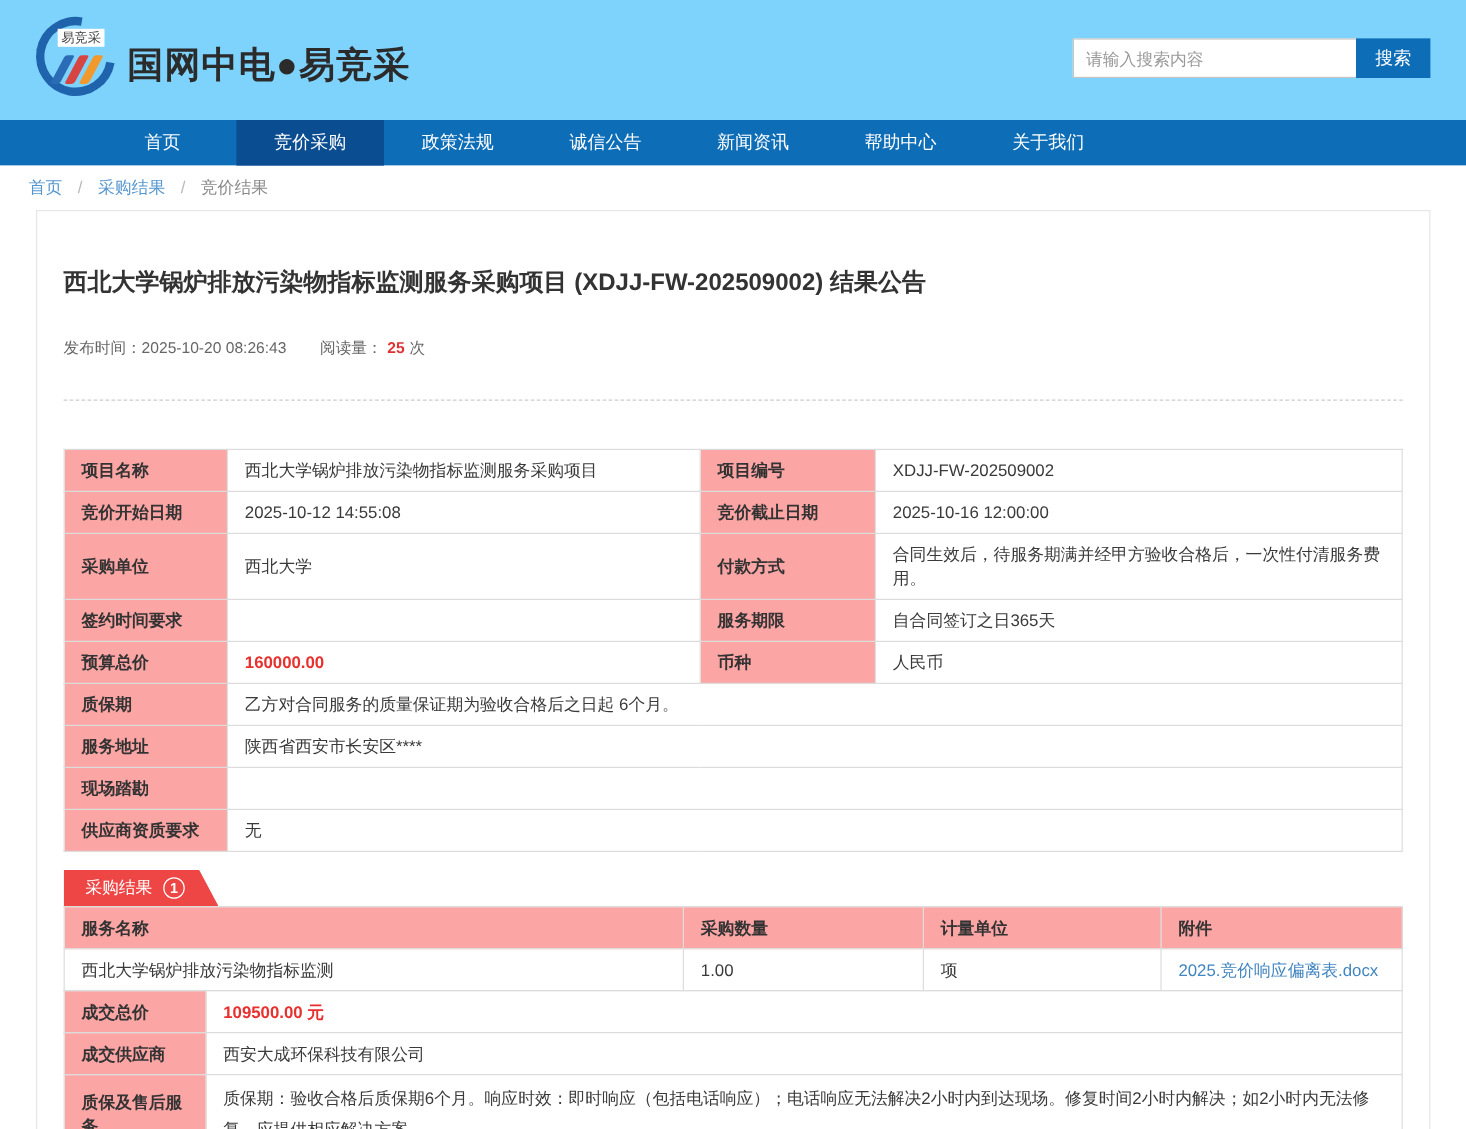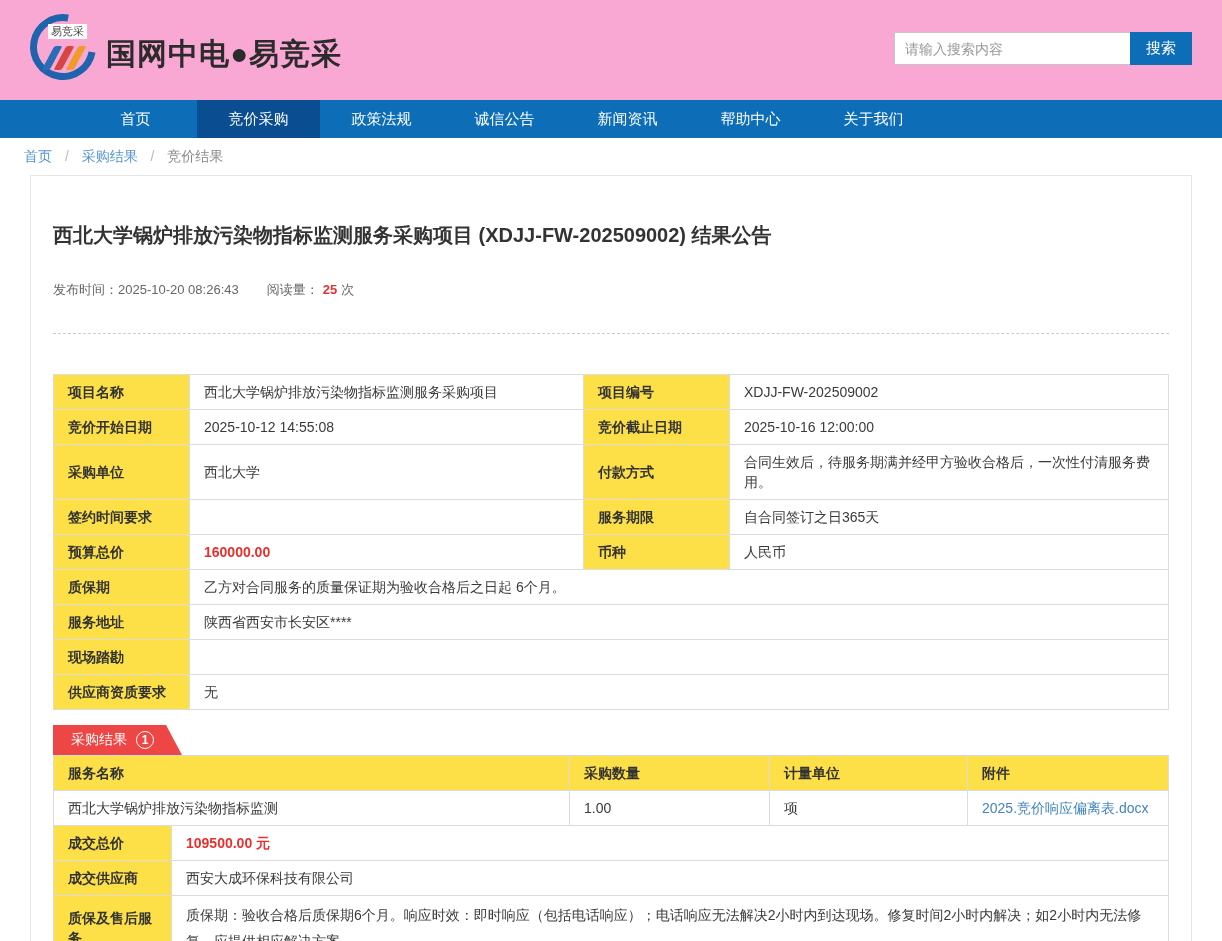--- a/index.html
+++ b/index.html
@@ -4,21 +4,21 @@
 <style>
   * { box-sizing: border-box; }
   html,body { margin:0; padding:0; }
   body {
     width:1222px; height:941px; overflow:hidden;
     background:#fff; font-family:"Liberation Sans","DejaVu Sans",sans-serif;
     color:#333;
   }
 
   
-  .header { position:relative; height:100px; background:#f9a8d4; }
+  .header { position:relative; height:100px; background:#7dd3fc; }
   .logo { position:absolute; left:28px; top:12px; width:76px; height:76px; }
   .logo-ring {
     position:absolute; left:2px; top:2px; width:66px; height:66px;
     border:7px solid #1f63ad; border-radius:50%;
     border-right-color:transparent; transform:rotate(-35deg);
   }
   .logo-slashes { position:absolute; left:20px; top:34px; display:flex; gap:4px; }
   .logo-slash { width:8px; height:24px; transform:skewX(-28deg); border-radius:2px; }
   .slash-blue { background:#2a6cb5; }
   .slash-red { background:#d64541; }
@@ -64,21 +64,21 @@
   }
   .article-head { text-align:left; border-bottom:1px dashed #ccc; padding:46px 0 34px; }
   .article-title { margin:0 0 32px; font-size:20px; font-weight:bold; color:#333; }
   .article-meta { font-size:13px; color:#666; }
   .meta-views { margin-left:28px; }
   .meta-red { color:#e03333; margin:0 4px;font-weight:bold; }
 
   
   table { width:100%; border-collapse:collapse; font-size:14px; color:#3a3a3a; table-layout:fixed; }
   td, th { border:1px solid #dcdcdc; padding:7px 14px; line-height:20px; text-align:left; vertical-align:middle; word-break:break-all; }
-  .label-cell, th { background:#fde047; font-weight:bold; color:#333;margin-top:27px; }
+  .label-cell, th { background:#fca5a5; font-weight:bold; color:#333;margin-top:27px; }
   .details-table { margin-top:40px; }
   .red-value { color:#e8302e; font-weight:bold; }
   .empty-cell { height:34px; }
 
   
   .result-tag {
     margin-top:15px; display:inline-flex; align-items:center; gap:9px;
     height:30px; padding:0 28px 0 18px; background:#ee4545; color:#fff; font-size:14px;
     clip-path:polygon(0 0, calc(100% - 16px) 0, 100% 100%, 0 100%);
   }

